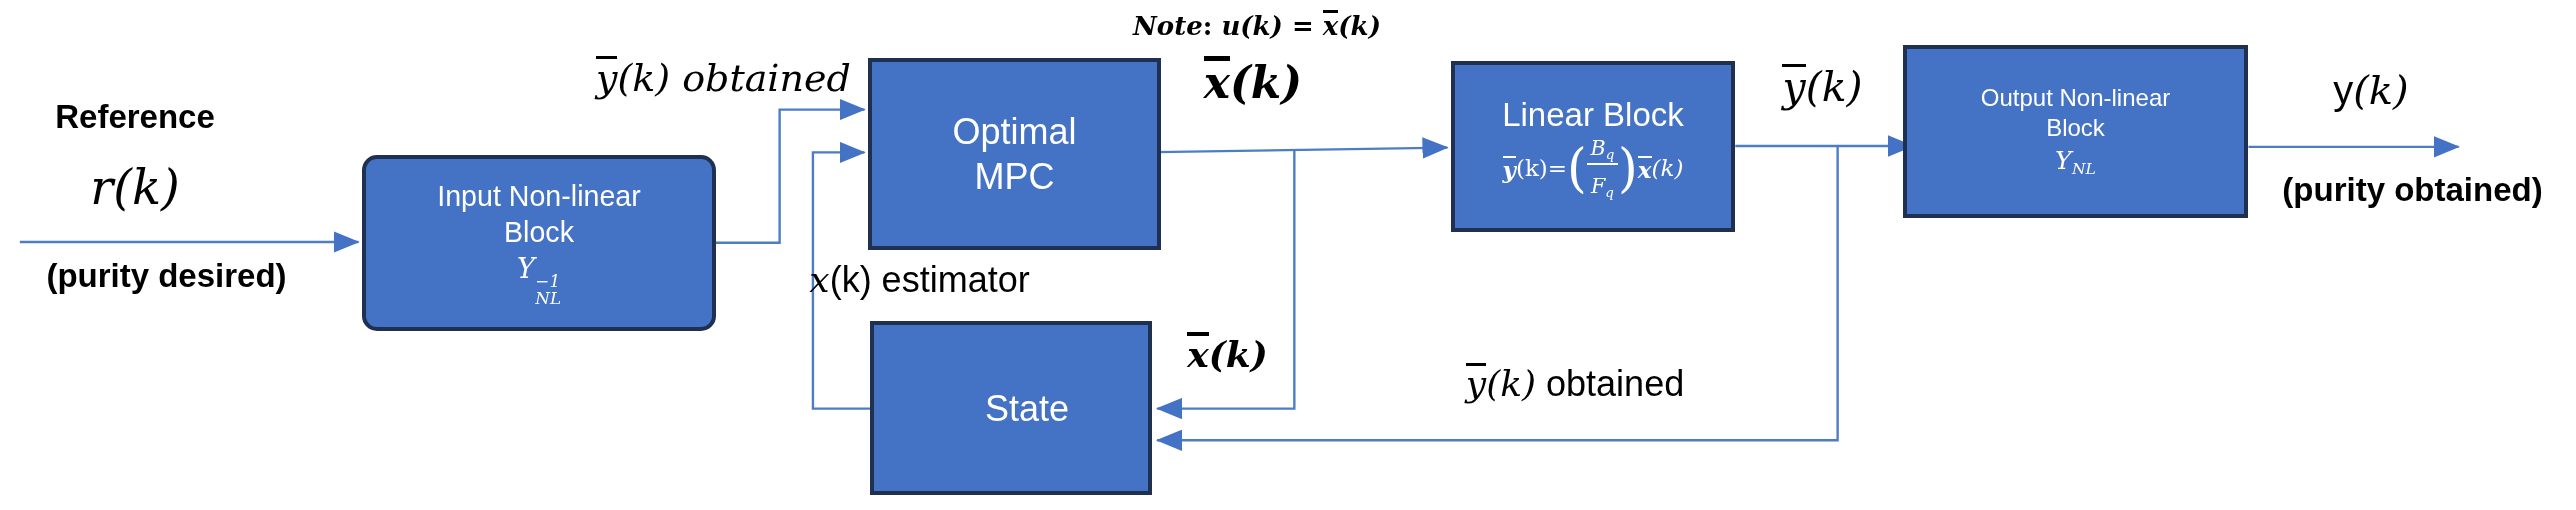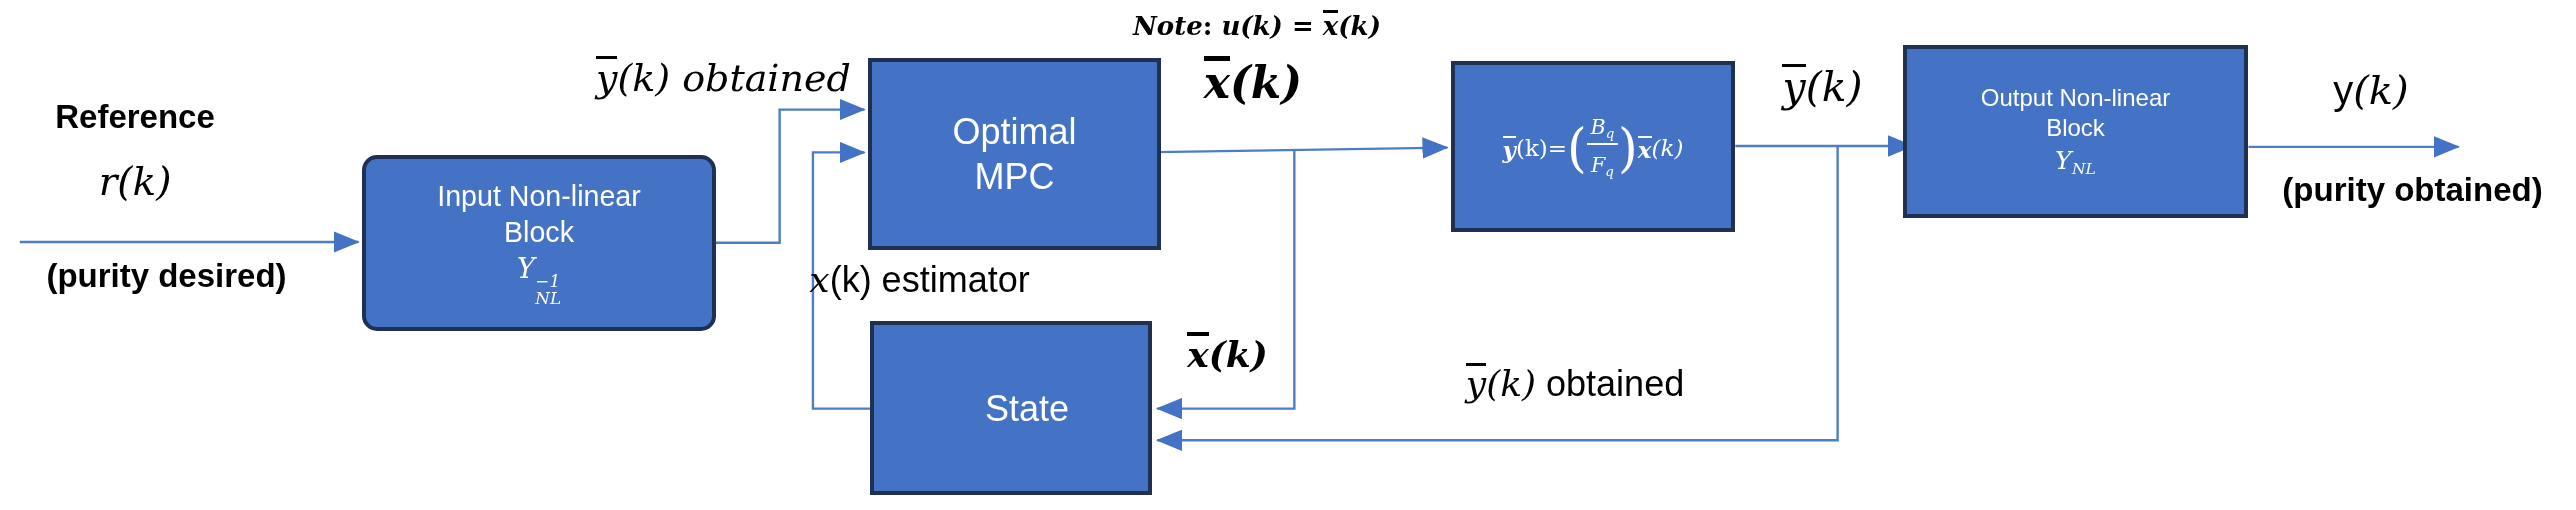--- a/index.html
+++ b/index.html
@@ -35,21 +35,21 @@
   .eq{display:flex;align-items:center;justify-content:center;font-size:23px;
       line-height:1;margin-top:3.2px;font-weight:normal;}
   .paren{font-family:"DejaVu Serif","Liberation Serif",serif;font-style:normal;
          font-size:2.2em;font-weight:300;line-height:0.85;transform:scaleY(1.02);}
   .frac{display:inline-flex;flex-direction:column;align-items:center;font-size:0.9em;line-height:1;gap:9px;}
   .frac .num{border-bottom:2px solid #fff;padding:0 0.18em 0.08em 0.18em;}
   .frac .den{padding-top:0.08em;}
   .fsub{font-size:0.65em;vertical-align:-0.3em;}
   .uarg{font-style:normal;}
   #lbl-reference{left:24px;top:98px;width:222px;font-size:33px;font-weight:bold;}
-  #lbl-rk{left:24px;top:159px;width:222px;font-size:39px;}
+  #lbl-rk{left:24px;top:159px;width:222px;font-size:48px;}
   #lbl-purity-desired{left:4px;top:257px;width:325px;font-size:33px;font-weight:bold;}
   #lbl-ybar-desired{left:596px;top:56px;width:218px;font-size:38px;}
   #lbl-note{left:1118px;top:9.5px;width:278px;font-size:26px;}
   #lbl-xbar-mpc{left:1154px;top:56px;width:198px;font-size:44px;}
   #lbl-ybar-mid{left:1749px;top:63px;width:147px;font-size:41px;}
   #lbl-y-out{left:2284px;top:67px;width:174px;font-size:40px;}
   #lbl-purity-obtained{left:2252px;top:171px;width:321px;font-size:33px;font-weight:bold;}
   #lbl-x-estimator{left:769px;top:259px;width:301px;font-size:36px;}
   #lbl-xbar-observer{left:1148px;top:332px;width:159px;font-size:36px;}
   #lbl-ybar-obtained{left:1436px;top:363px;width:278px;font-size:36px;}
@@ -105,20 +105,21 @@
 
   <div class="lbl math bold" id="lbl-note">
     <span>Note</span><span class="uarg">: </span><span>u</span><span>(k)</span><span class="uarg"> = </span><span class="bar">x</span><span>(k)</span>
   </div>
 
   <div class="lbl math bold" id="lbl-xbar-mpc">
     <span class="bar">x</span><span>(k)</span>
   </div>
 
   <div class="block" id="block-linear">
+    <span>Linear Block</span>
     <span class="eq math">
       <span class="bar bold">y</span>
         <span class="uarg">(k)</span>
         <span class="uarg"> = </span>
         <span class="paren">(</span>
         <span class="frac">
           <span class="num"><span>B</span><span class="fsub">q</span></span>
           <span class="den"><span>F</span><span class="fsub">q</span></span>
         </span>
         <span class="paren">)</span>

